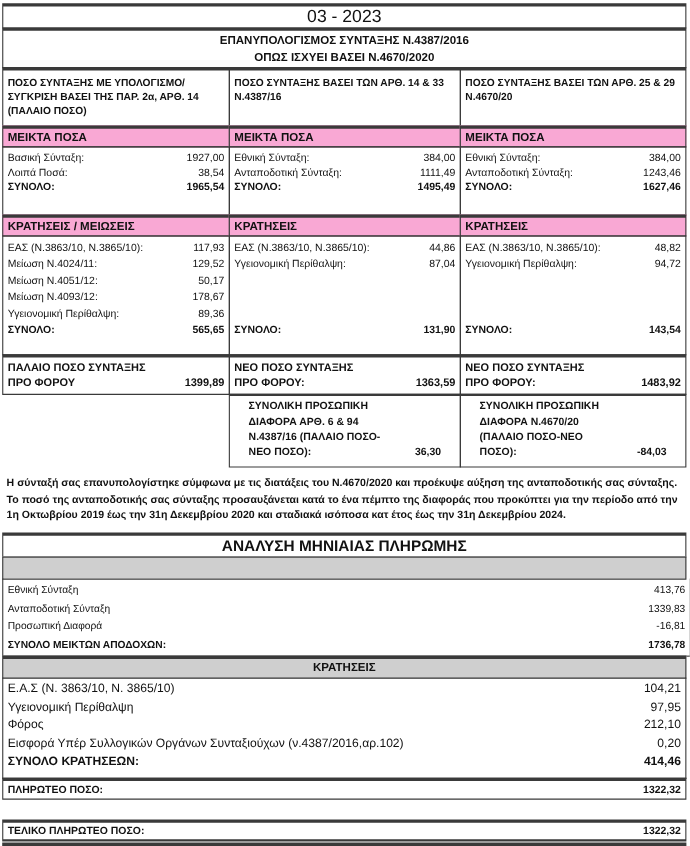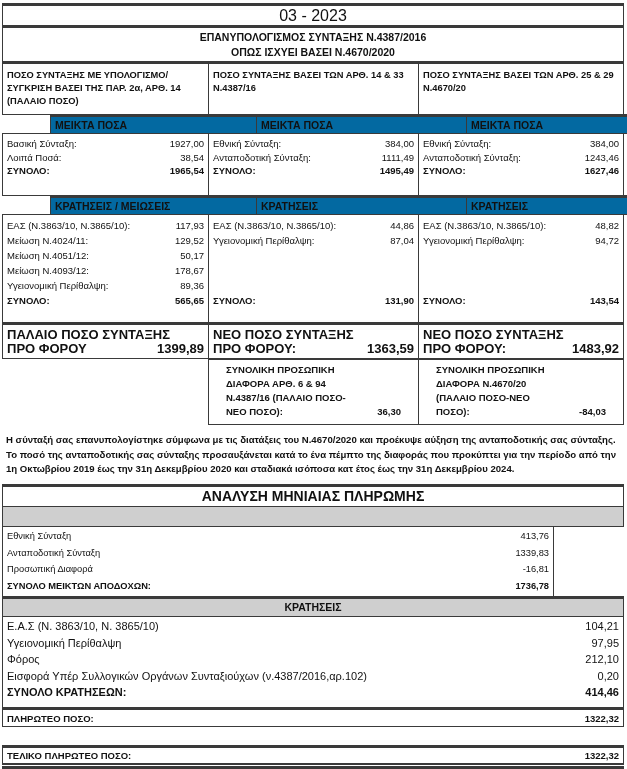--- a/index.html
+++ b/index.html
@@ -3,21 +3,21 @@
 <meta charset="utf-8">
 <style>
   html, body { margin: 0; padding: 0; background: #ffffff; }
   body {
     width: 627px; height: 769px; overflow: hidden; position: relative;
     font-family: "Liberation Sans", "DejaVu Sans", sans-serif;
     font-size: 9.5px; color: #111;
   }
   .b { font-weight: bold; }
   .abs { position: absolute; box-sizing: border-box; }
-  .gray { background: #0369a1; margin-left: 48px; }
+  .gray { background: #f9a8d4; }
   .row { display: flex; justify-content: space-between; align-items: flex-start; height: 13.5px; line-height: 13.5px; }
   .row .v { text-align: right; }
 
   
   #hdr1 { left: 2px; top: 3px; width: 622px; height: 23px; border: 1.5px solid #3a3a3a; border-top-width: 3px; }
   #hdr1 div { line-height: 19px; font-size: 16px; text-align: center; }
   #hdr2 { left: 2px; top: 25px; width: 622px; height: 37px; border: 1.5px solid #3a3a3a; border-top-width: 3px; }
   #hdr2 div { font-size: 10.5px; font-weight: bold; text-align: center; line-height: 15px; }
   #hdr2 .t1 { padding-top: 2px; }
 
@@ -27,31 +27,31 @@
   .c2 { left: 208px; width: 211px; }
   .c3 { left: 418px; width: 206px; }
 
   .colhead { top: 61px; height: 54px; border: 1.5px solid #3a3a3a; border-top-width: 3px; padding: 5px 4px; font-weight: bold; font-size: 9.3px; line-height: 13px; }
   .sect { height: 20px; border: 1.5px solid #3a3a3a; border-top-width: 3px; padding: 0 4px; font-weight: bold; font-size: 10.5px; line-height: 17px; }
   .s1 { top: 114px; }
   .body1 { top: 133px; height: 63px; border: 1.5px solid #3a3a3a; padding: 3px 4px 0 4px; }
   .s2 { top: 195px; }
   .body2 { top: 214px; height: 109px; border: 1.5px solid #3a3a3a; padding: 3px 4px 0 4px; }
   .body2 .row { height: 15px; line-height: 15px; }
-  .np { top: 322px; height: 37px; border: 1.5px solid #3a3a3a; border-top-width: 3px; padding: 3px 4px; font-weight: bold; font-size: 13px; line-height: 14px; }
+  .np { top: 322px; height: 37px; border: 1.5px solid #3a3a3a; border-top-width: 3px; padding: 3px 4px; font-weight: bold; font-size: 10px; line-height: 14px; }
   .diff { top: 358px; height: 67px; border: 1.5px solid #3a3a3a; border-top-width: 2px; padding: 3px 17px; font-weight: bold; font-size: 9.5px; line-height: 14px; }
   .spacer-row { height: 15px; }
 
   #note { left: 6px; top: 433px; width: 616px; font-weight: bold; font-size: 9.6px; line-height: 14.5px; }
 
   
   #ana-title { left: 2px; top: 484px; width: 622px; height: 23px; border: 1.5px solid #3a3a3a; border-top-width: 3px; }
   #ana-title div { text-align: center; font-weight: bold; font-size: 14px; line-height: 19px; }
   #ana-gray { left: 2px; top: 506px; width: 622px; height: 21px; border: 1.5px solid #3a3a3a; background: #cfcfcf; }
-  #ana-body { left: 2px; top: 526px; width: 552px; height: 71px; border: 1.5px solid #3a3a3a; border-top: none; padding: 2px 4px 0 4px; }
+  #ana-body { left: 2px; top: 526px; width: 626px; height: 71px; border: 1.5px solid #3a3a3a; border-top: none; padding: 2px 4px 0 4px; }
   #ana-body .row { height: 16.5px; line-height: 16.5px; font-size: 9.3px; }
   #ded-title { left: 2px; top: 596px; width: 622px; height: 21px; border: 1.5px solid #3a3a3a; border-top-width: 3px; background: #cfcfcf; }
   #ded-title div { text-align: center; font-weight: bold; font-size: 10.5px; line-height: 16px; }
   #ded-body { left: 2px; top: 616px; width: 622px; height: 92px; border: 1.5px solid #3a3a3a; border-top: none; padding: 2px 4px 0 4px; }
   #ded-body .row { height: 16.5px; line-height: 16.5px; font-size: 11px; }
   .tot { left: 2px; width: 622px; height: 20px; border: 1.5px solid #3a3a3a; border-top-width: 3px; padding: 0 4px; display: flex; justify-content: space-between; align-items: center; font-weight: bold; font-size: 9.5px; }
   #tot1 { top: 707px; }
   #tot2 { top: 726px; margin-top: 40px; }
   #tot3 { top: 745px; border-bottom-width: 2px; }
 </style>

